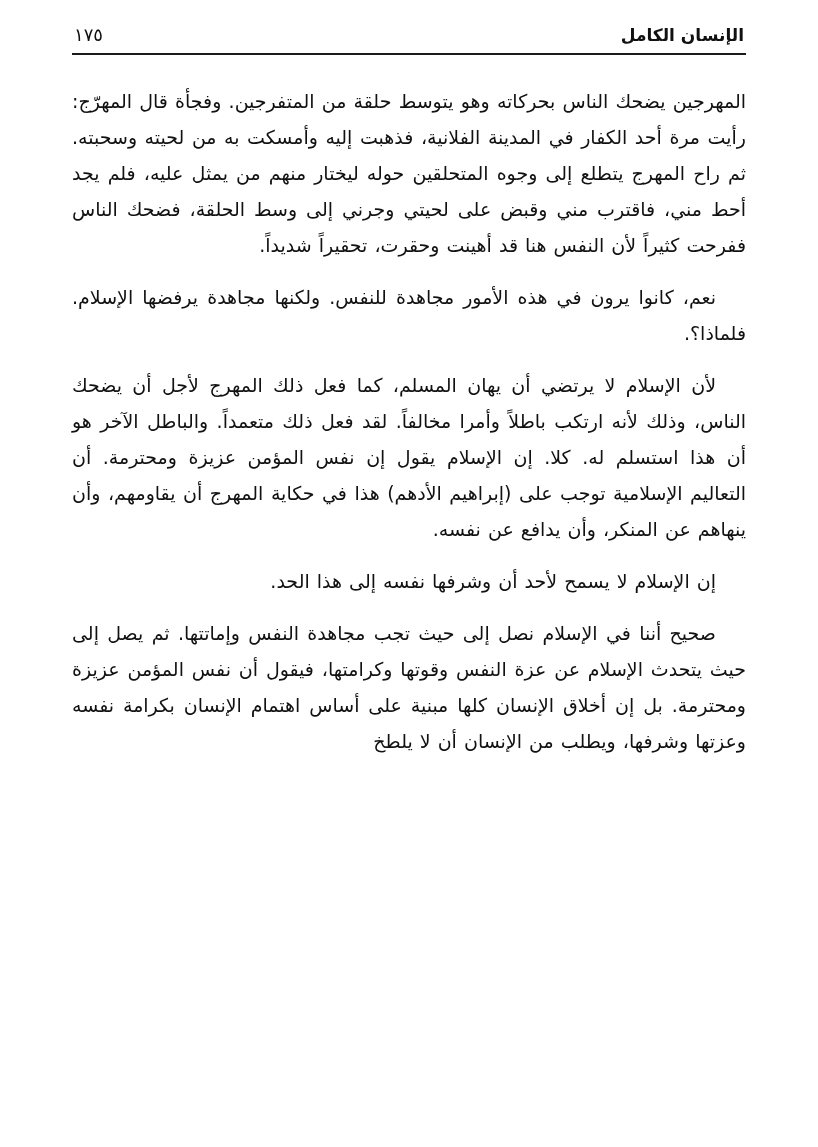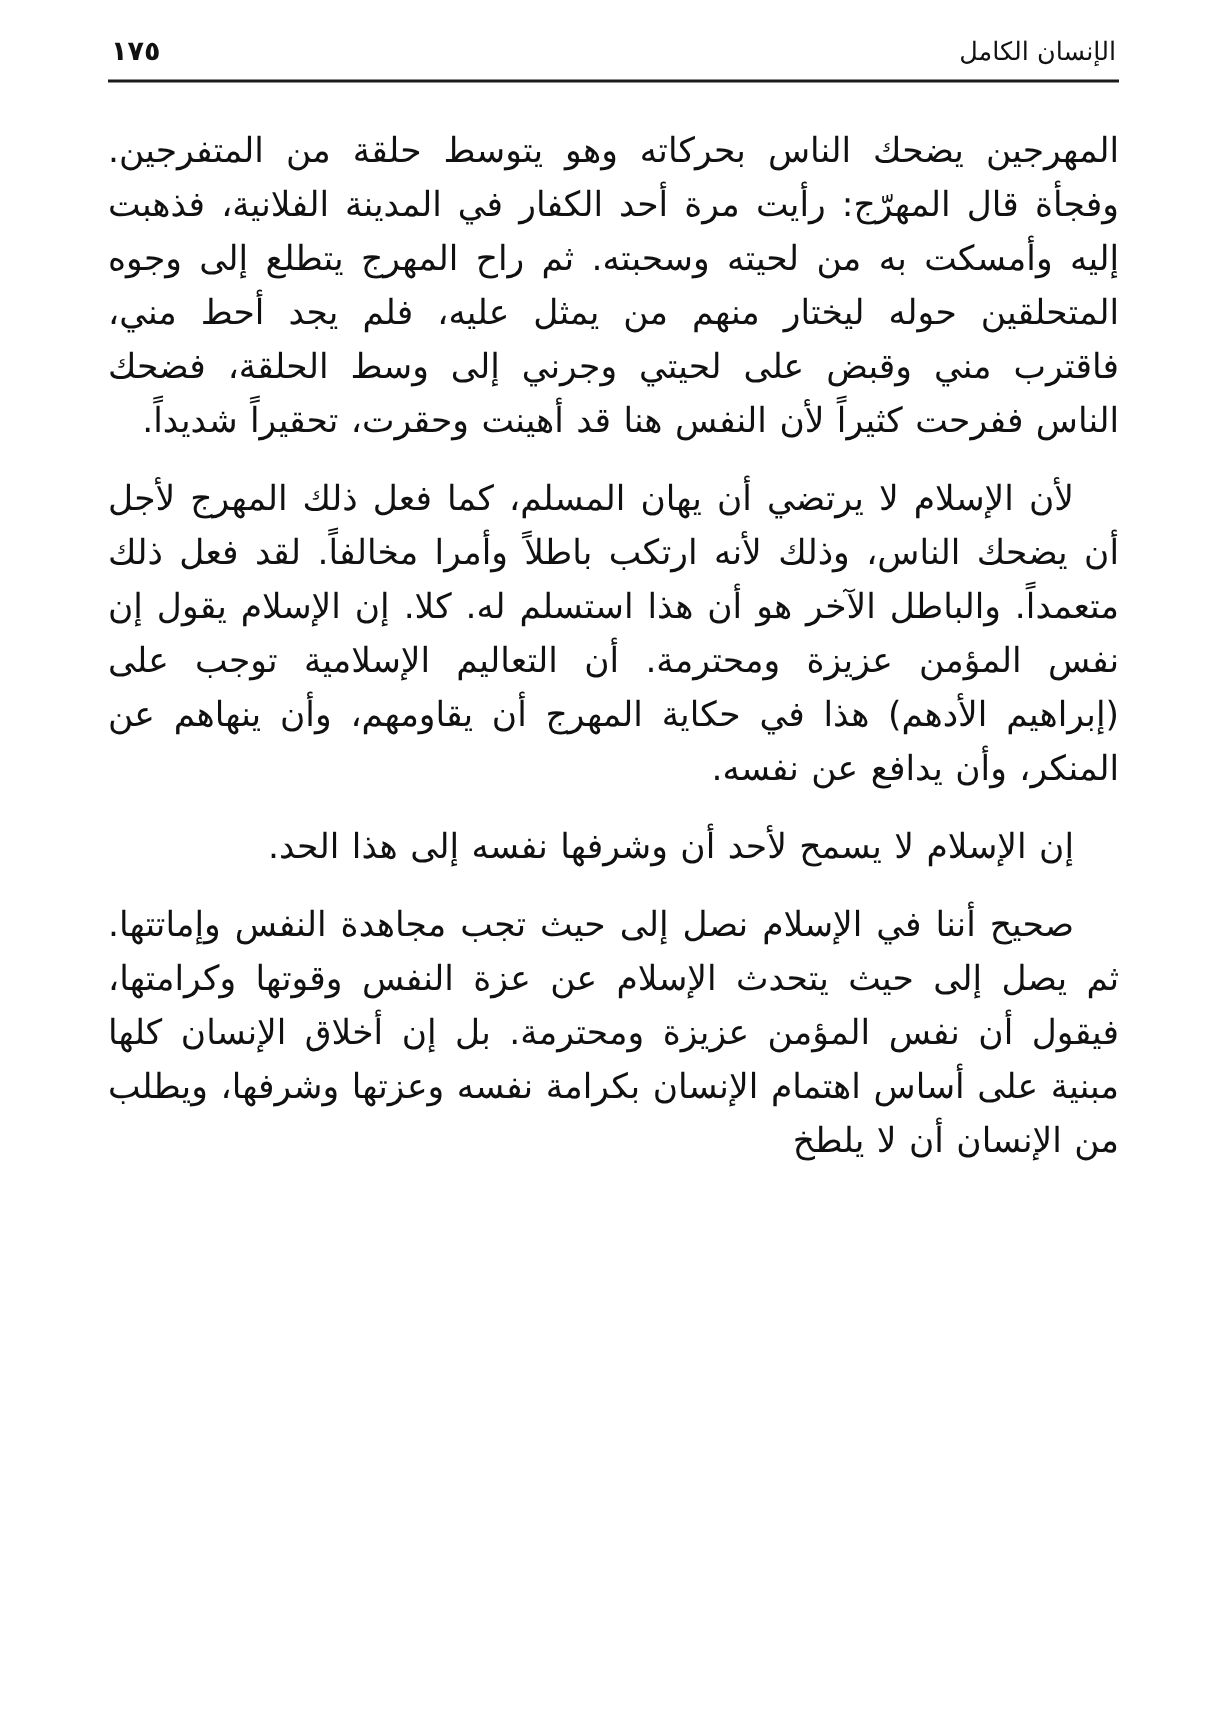--- a/index.html
+++ b/index.html
@@ -20,39 +20,39 @@
     overflow: hidden;
   }
   .page-header {
     display: flex;
     justify-content: space-between;
     align-items: baseline;
     padding: 0 2px 8px 2px;
   }
   .book-title {
     font-size: 17px;
-    font-weight: normal;
+    font-weight: bold;
     letter-spacing: 0.5px;
     text-align: center;
   }
   .page-number {
     font-size: 18px;
-    font-weight: bold;
+    font-weight: normal;
   }
   .header-rule {
     border: 0;
     border-top: 2px solid #1a1a1a;
     margin: 0 0 2px 0;
   }
   .body-text {
     margin-top: 28px;
   }
   .body-text p {
     margin: 0 0 16px 0;
-    font-size: 23px;
+    font-size: 19px;
     line-height: 36px;
     text-align: justify;
     text-indent: 30px;
     word-spacing: 1px;
   }
   .body-text p:first-child {
     text-indent: 0;
   }
   .body-text p:last-child {
     margin-bottom: 0;
@@ -65,18 +65,19 @@
 
   <header class="page-header">
     <span class="book-title">الإنسان الكامل</span>
     <span class="page-number">١٧٥</span>
   </header>
 
   <hr class="header-rule">
 
   <main class="body-text">
       <p>المهرجين يضحك الناس بحركاته وهو يتوسط حلقة من المتفرجين. وفجأة قال المهرّج: رأيت مرة أحد الكفار في المدينة الفلانية، فذهبت إليه وأمسكت به من لحيته وسحبته. ثم راح المهرج يتطلع إلى وجوه المتحلقين حوله ليختار منهم من يمثل عليه، فلم يجد أحط مني، فاقترب مني وقبض على لحيتي وجرني إلى وسط الحلقة، فضحك الناس ففرحت كثيراً لأن النفس هنا قد أهينت وحقرت، تحقيراً شديداً.</p>
+      <p>نعم، كانوا يرون في هذه الأمور مجاهدة للنفس. ولكنها مجاهدة يرفضها الإسلام. فلماذا؟.</p>
       <p>لأن الإسلام لا يرتضي أن يهان المسلم، كما فعل ذلك المهرج لأجل أن يضحك الناس، وذلك لأنه ارتكب باطلاً وأمرا مخالفاً. لقد فعل ذلك متعمداً. والباطل الآخر هو أن هذا استسلم له. كلا. إن الإسلام يقول إن نفس المؤمن عزيزة ومحترمة. أن التعاليم الإسلامية توجب على (إبراهيم الأدهم) هذا في حكاية المهرج أن يقاومهم، وأن ينهاهم عن المنكر، وأن يدافع عن نفسه.</p>
       <p>إن الإسلام لا يسمح لأحد أن وشرفها نفسه إلى هذا الحد.</p>
       <p>صحيح أننا في الإسلام نصل إلى حيث تجب مجاهدة النفس وإماتتها. ثم يصل إلى حيث يتحدث الإسلام عن عزة النفس وقوتها وكرامتها، فيقول أن نفس المؤمن عزيزة ومحترمة. بل إن أخلاق الإنسان كلها مبنية على أساس اهتمام الإنسان بكرامة نفسه وعزتها وشرفها، ويطلب من الإنسان أن لا يلطخ</p>
     </main>
 
 </div>
 
 </body></html>

